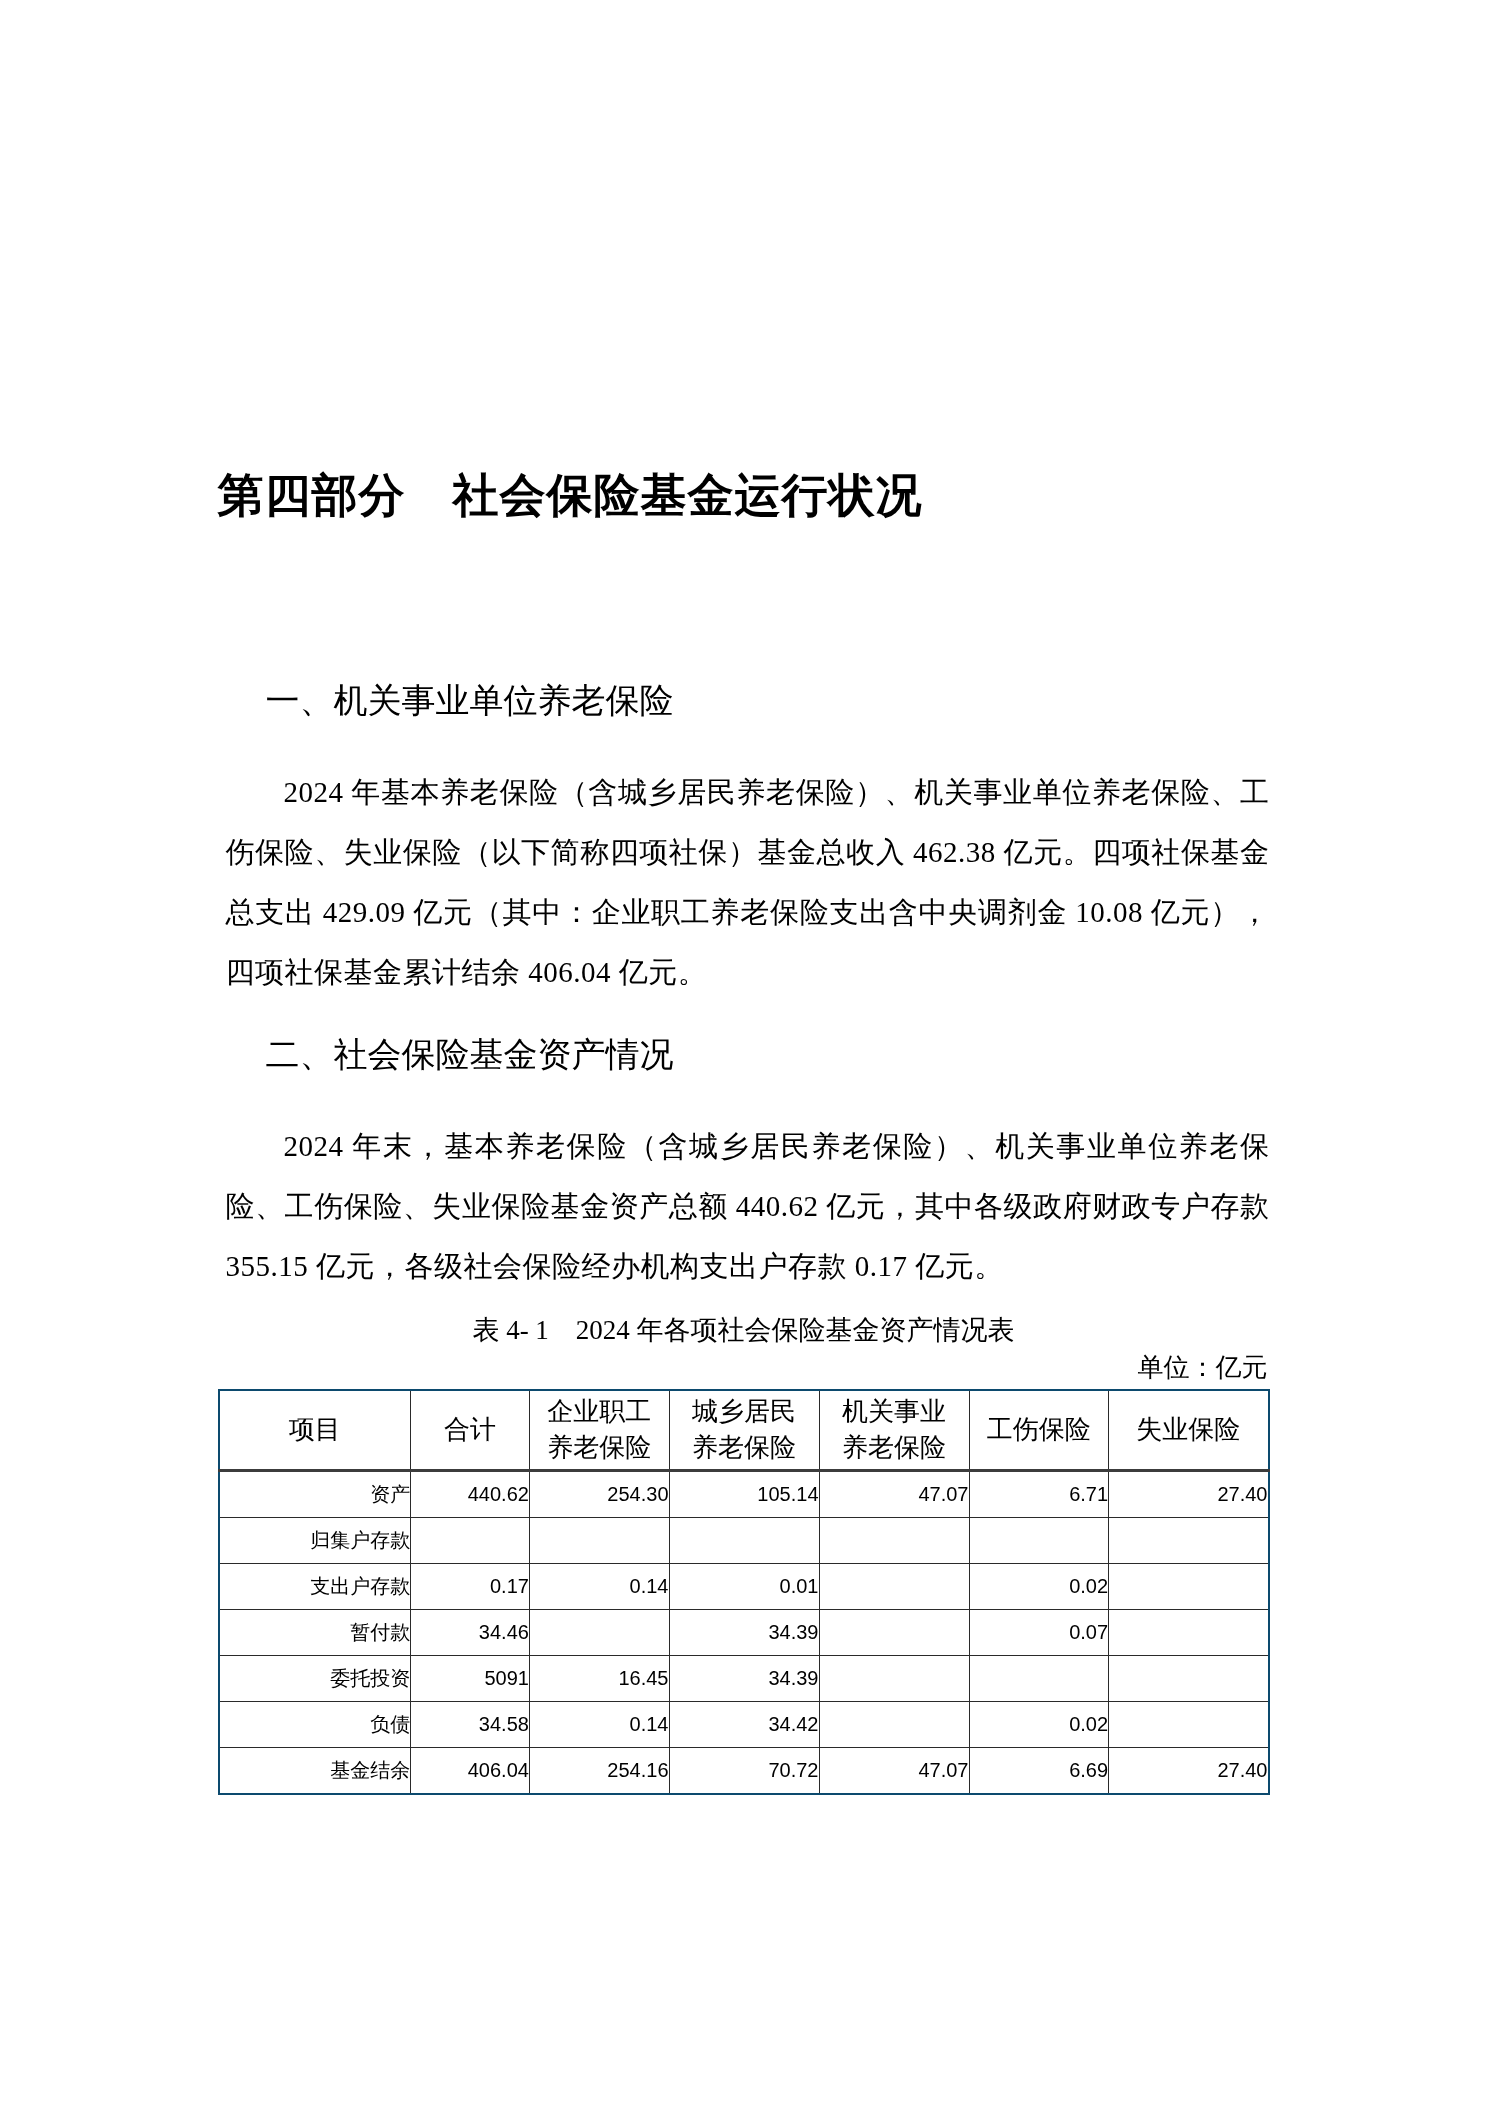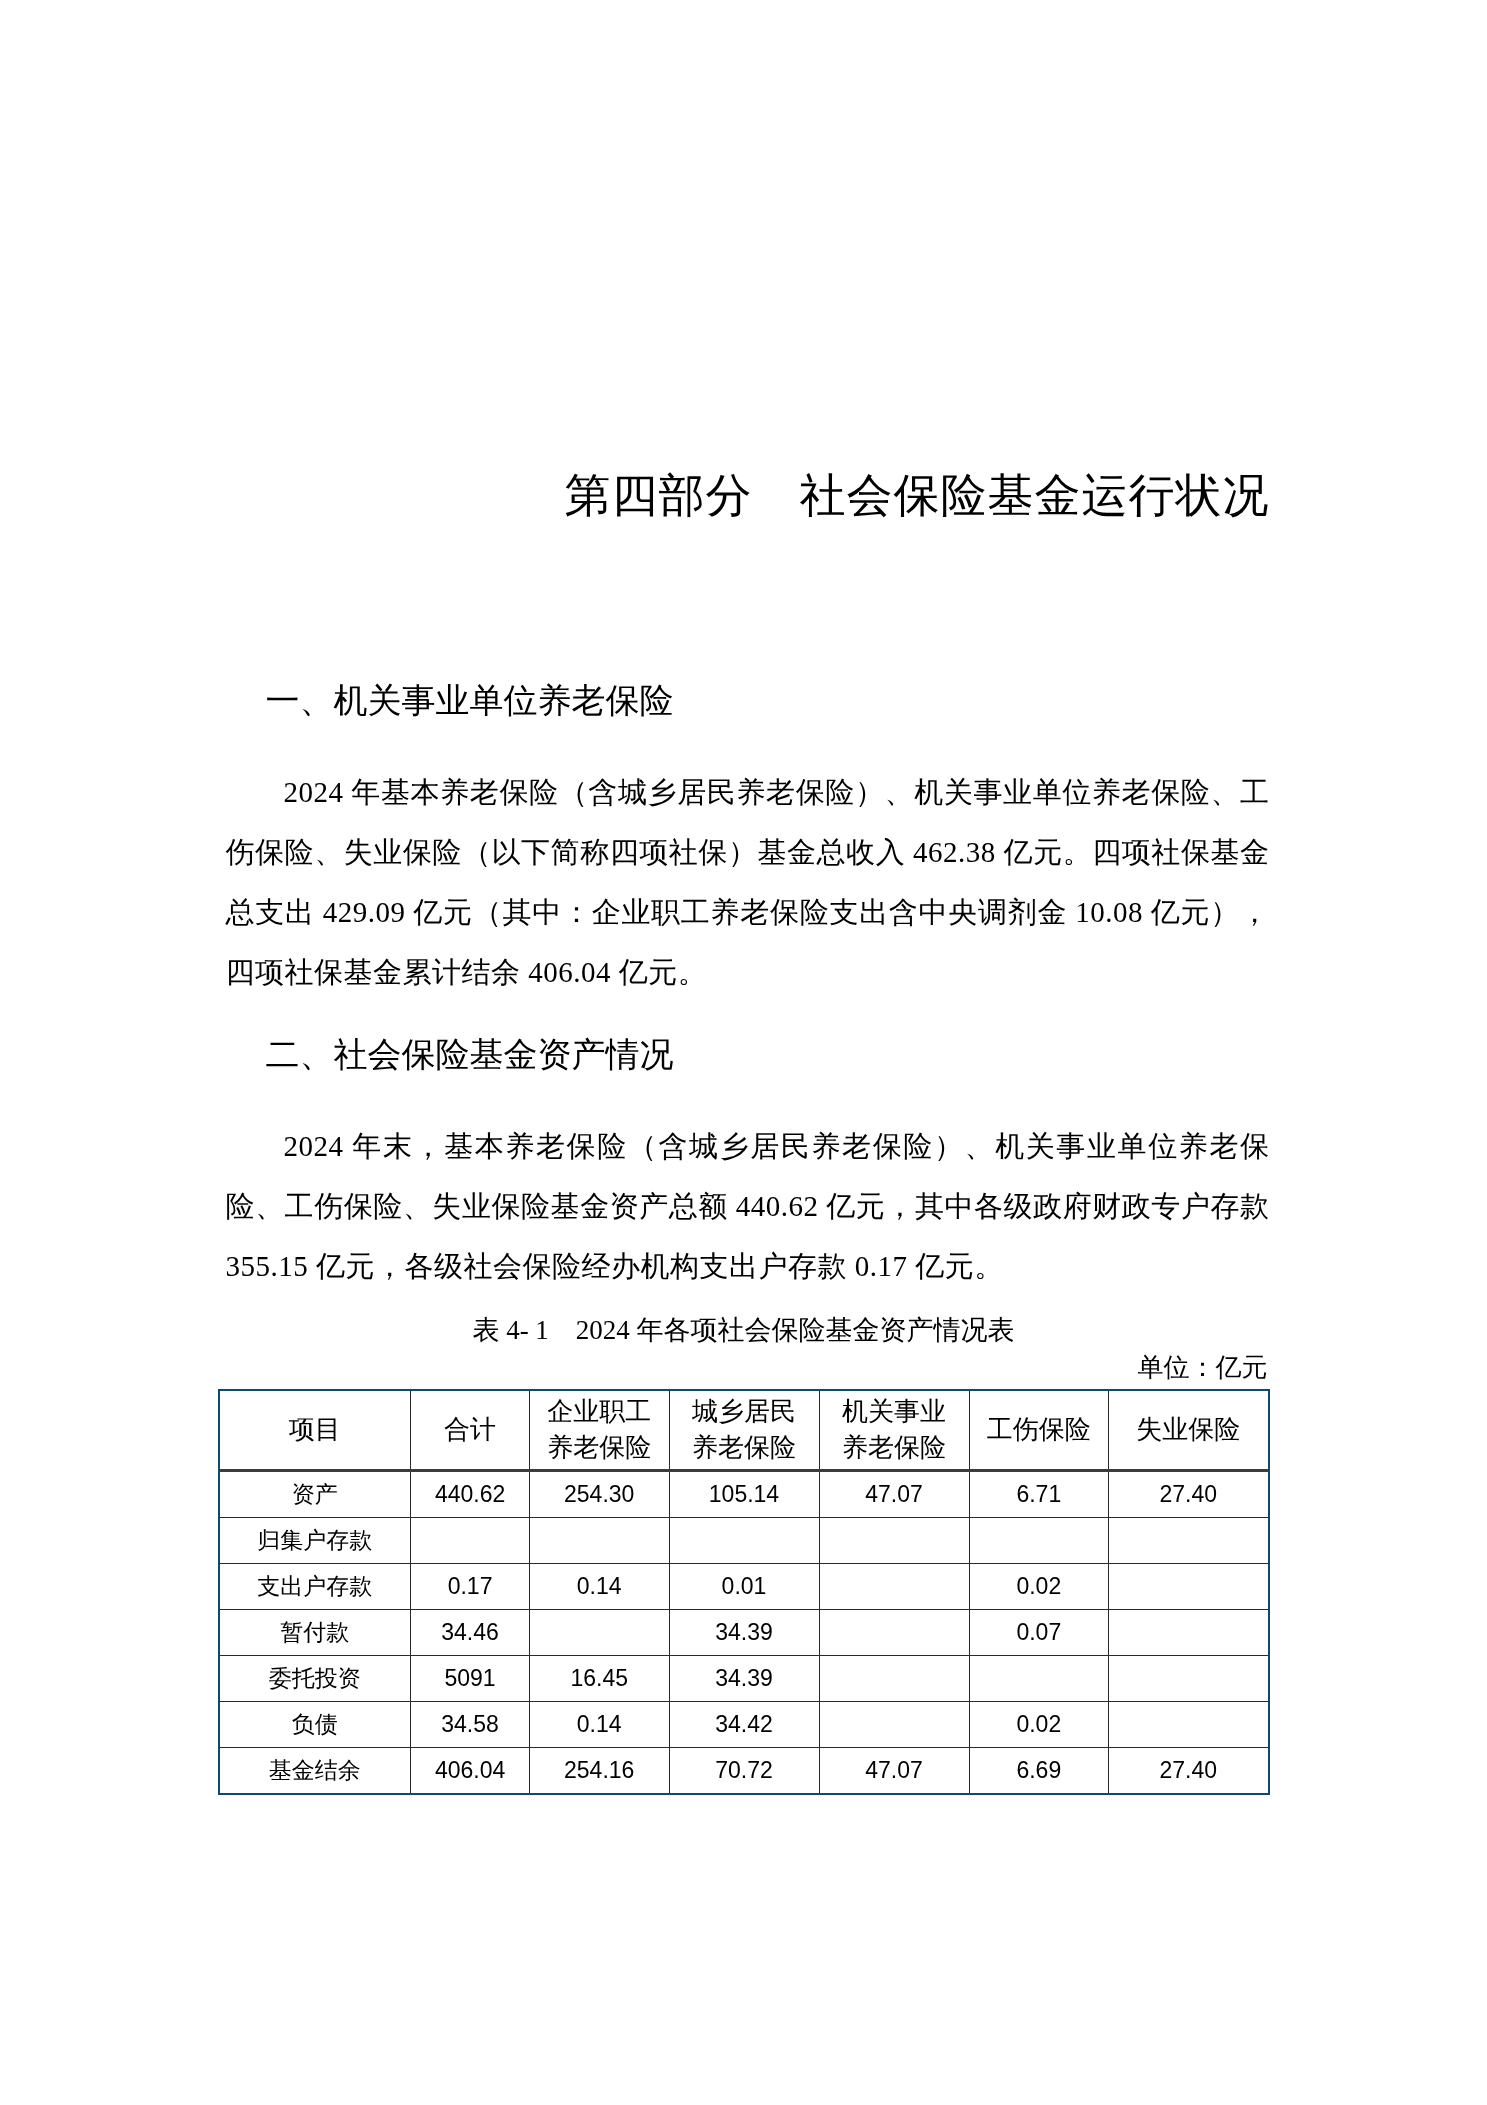--- a/index.html
+++ b/index.html
@@ -15,24 +15,24 @@
     height: 2105px;
     background: #ffffff;
     overflow: hidden;
   }
   .page {
     width: 1052px;
     margin: 0 auto;
     padding-top: 466px;
   }
   .doc-title {
-    text-align: right;
+    text-align: left;
     font-size: 46px;
     line-height: 60px;
-    font-weight: normal;
+    font-weight: bold;
     letter-spacing: 1px;
     white-space: pre-wrap;
   }
   .section-heading {
     margin-top: 152px;
     padding-left: 48px;
     font-size: 34px;
     line-height: 46px;
     font-weight: normal;
   }
@@ -79,21 +79,22 @@
   }
   table.asset-table th {
     height: 78px;
     font-weight: normal;
     font-size: 26px;
     line-height: 36px;
     white-space: pre-line;
   }
   table.asset-table td {
     height: 45px;
-    font-size: 23px;
+    font-size: 20px;
+    text-align: right;
   }
   td.value-cell {
     font-family: "Liberation Sans", "DejaVu Sans", sans-serif;
     font-size: 25px;
   }
   td.label-cell {
     font-family: "Liberation Serif", "DejaVu Serif", serif;
   }
   .col0 { width: 18.3%; }
   .col1 { width: 11.3%; }

